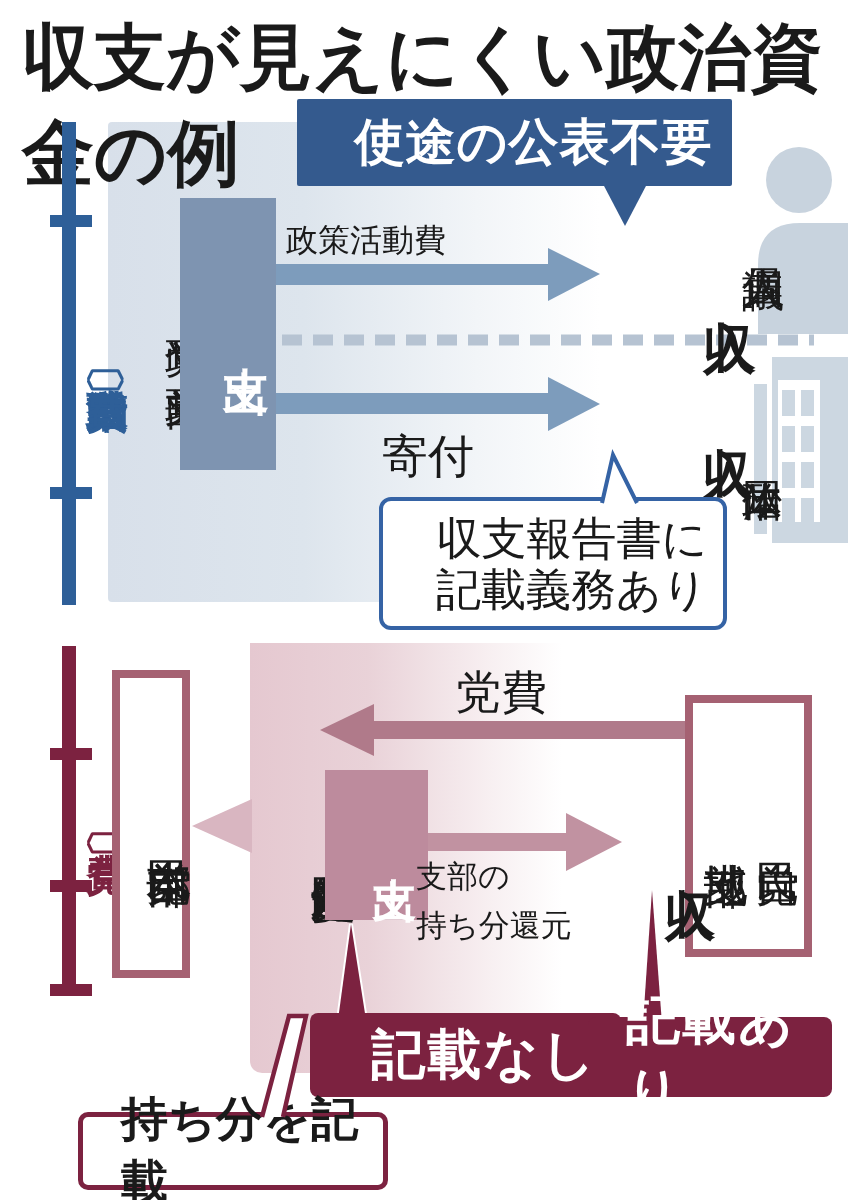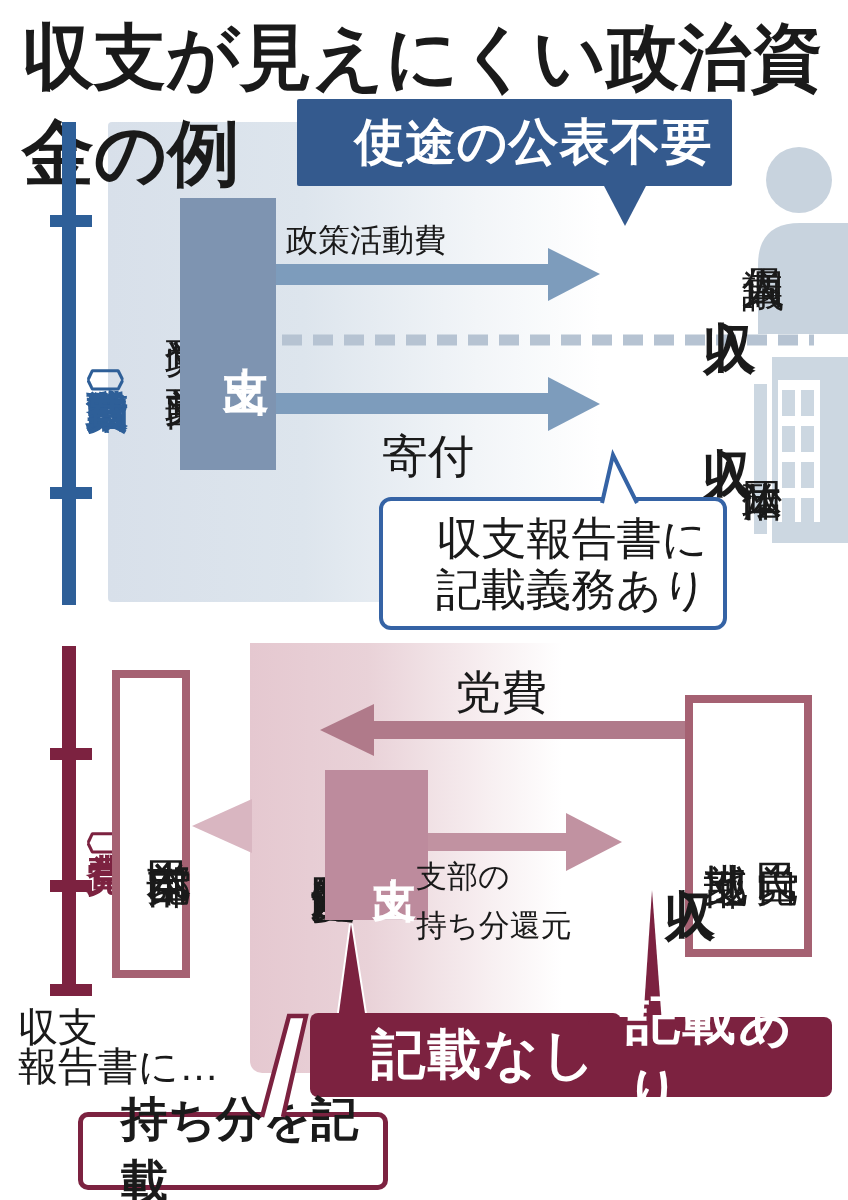--- a/index.html
+++ b/index.html
@@ -174,21 +174,20 @@
   <div class="abs fee-label">党費</div>
 
   <div class="abs branch-box">
     <div class="v"><span>自民党</span><br><span>地域支部</span></div>
   </div>
 
   <div class="abs v cc income income3">収入</div>
 
   <div class="abs return-label"><span>支部の</span><br><span>持ち分還元</span></div>
 
-  <div class="abs report-note"><span>収支</span><br><span>報告書に…</span></div>
 
   <div class="abs cc dark-box noentry-box">
     <span>記載なし</span>
   </div>
   <div class="abs cc dark-box entry-box">
     <span>記載あり</span>
   </div>
 
   <div class="abs cc share-box">
     <span>持ち分を記載</span>

